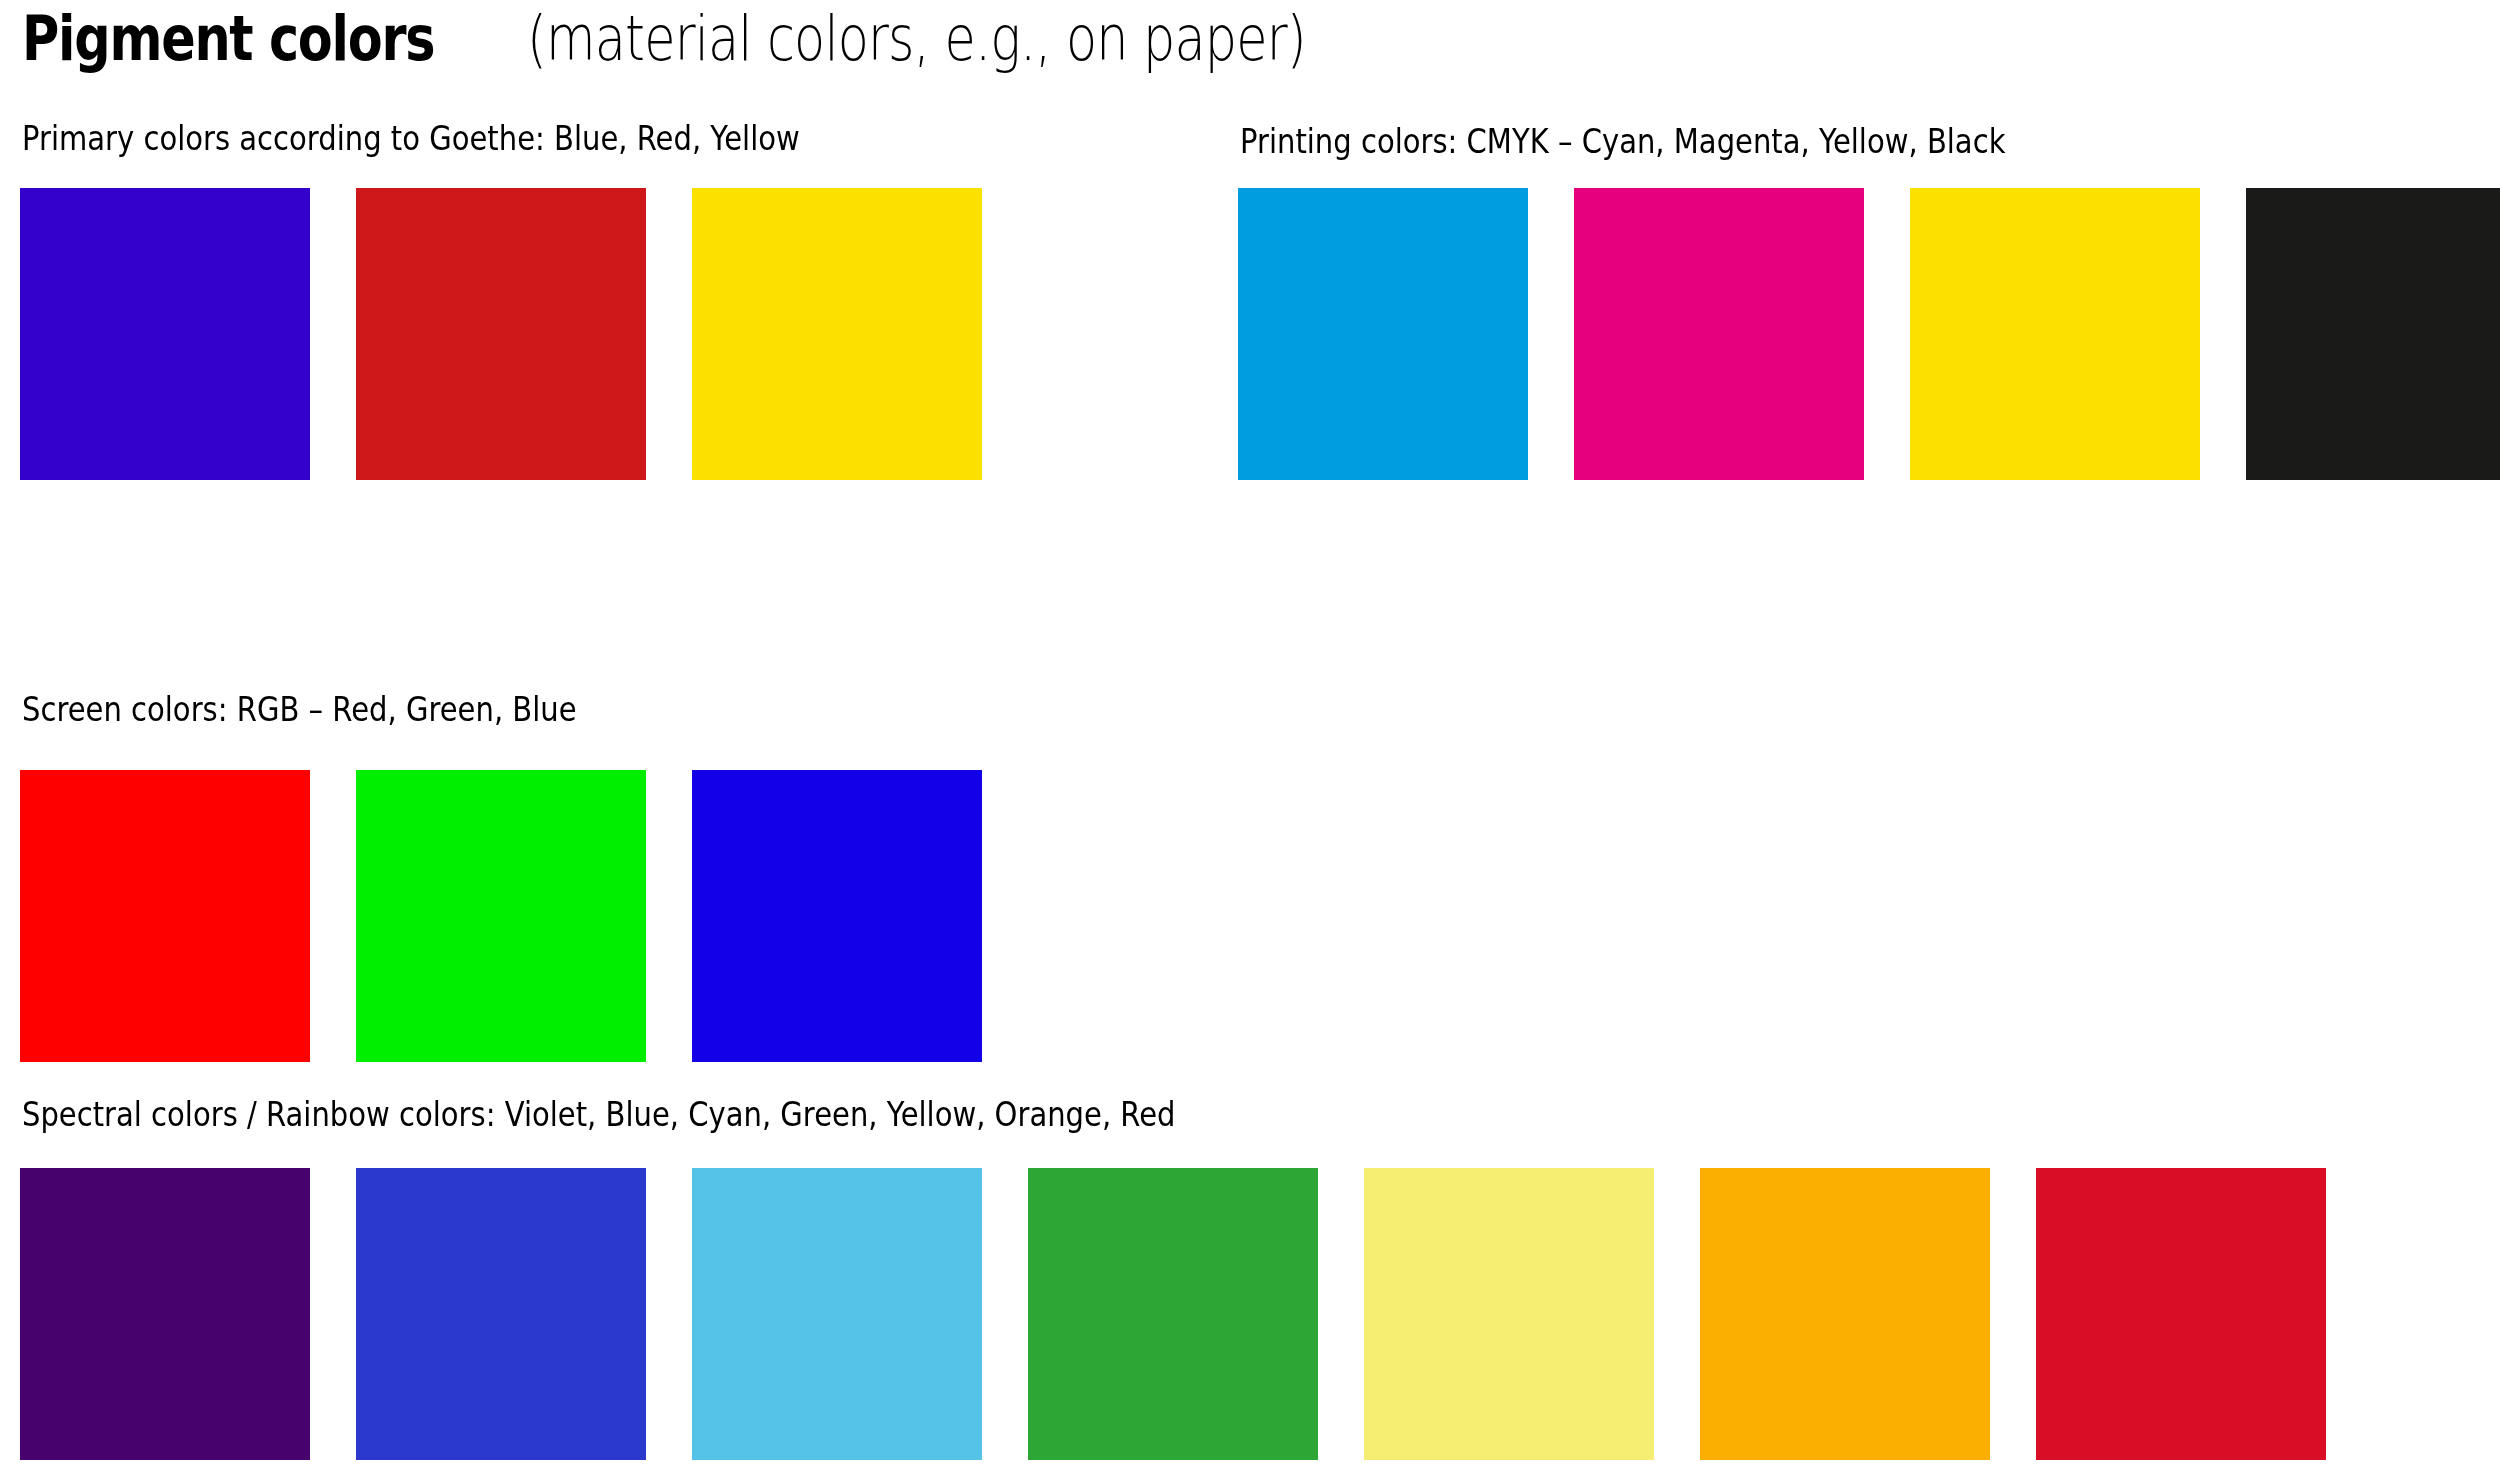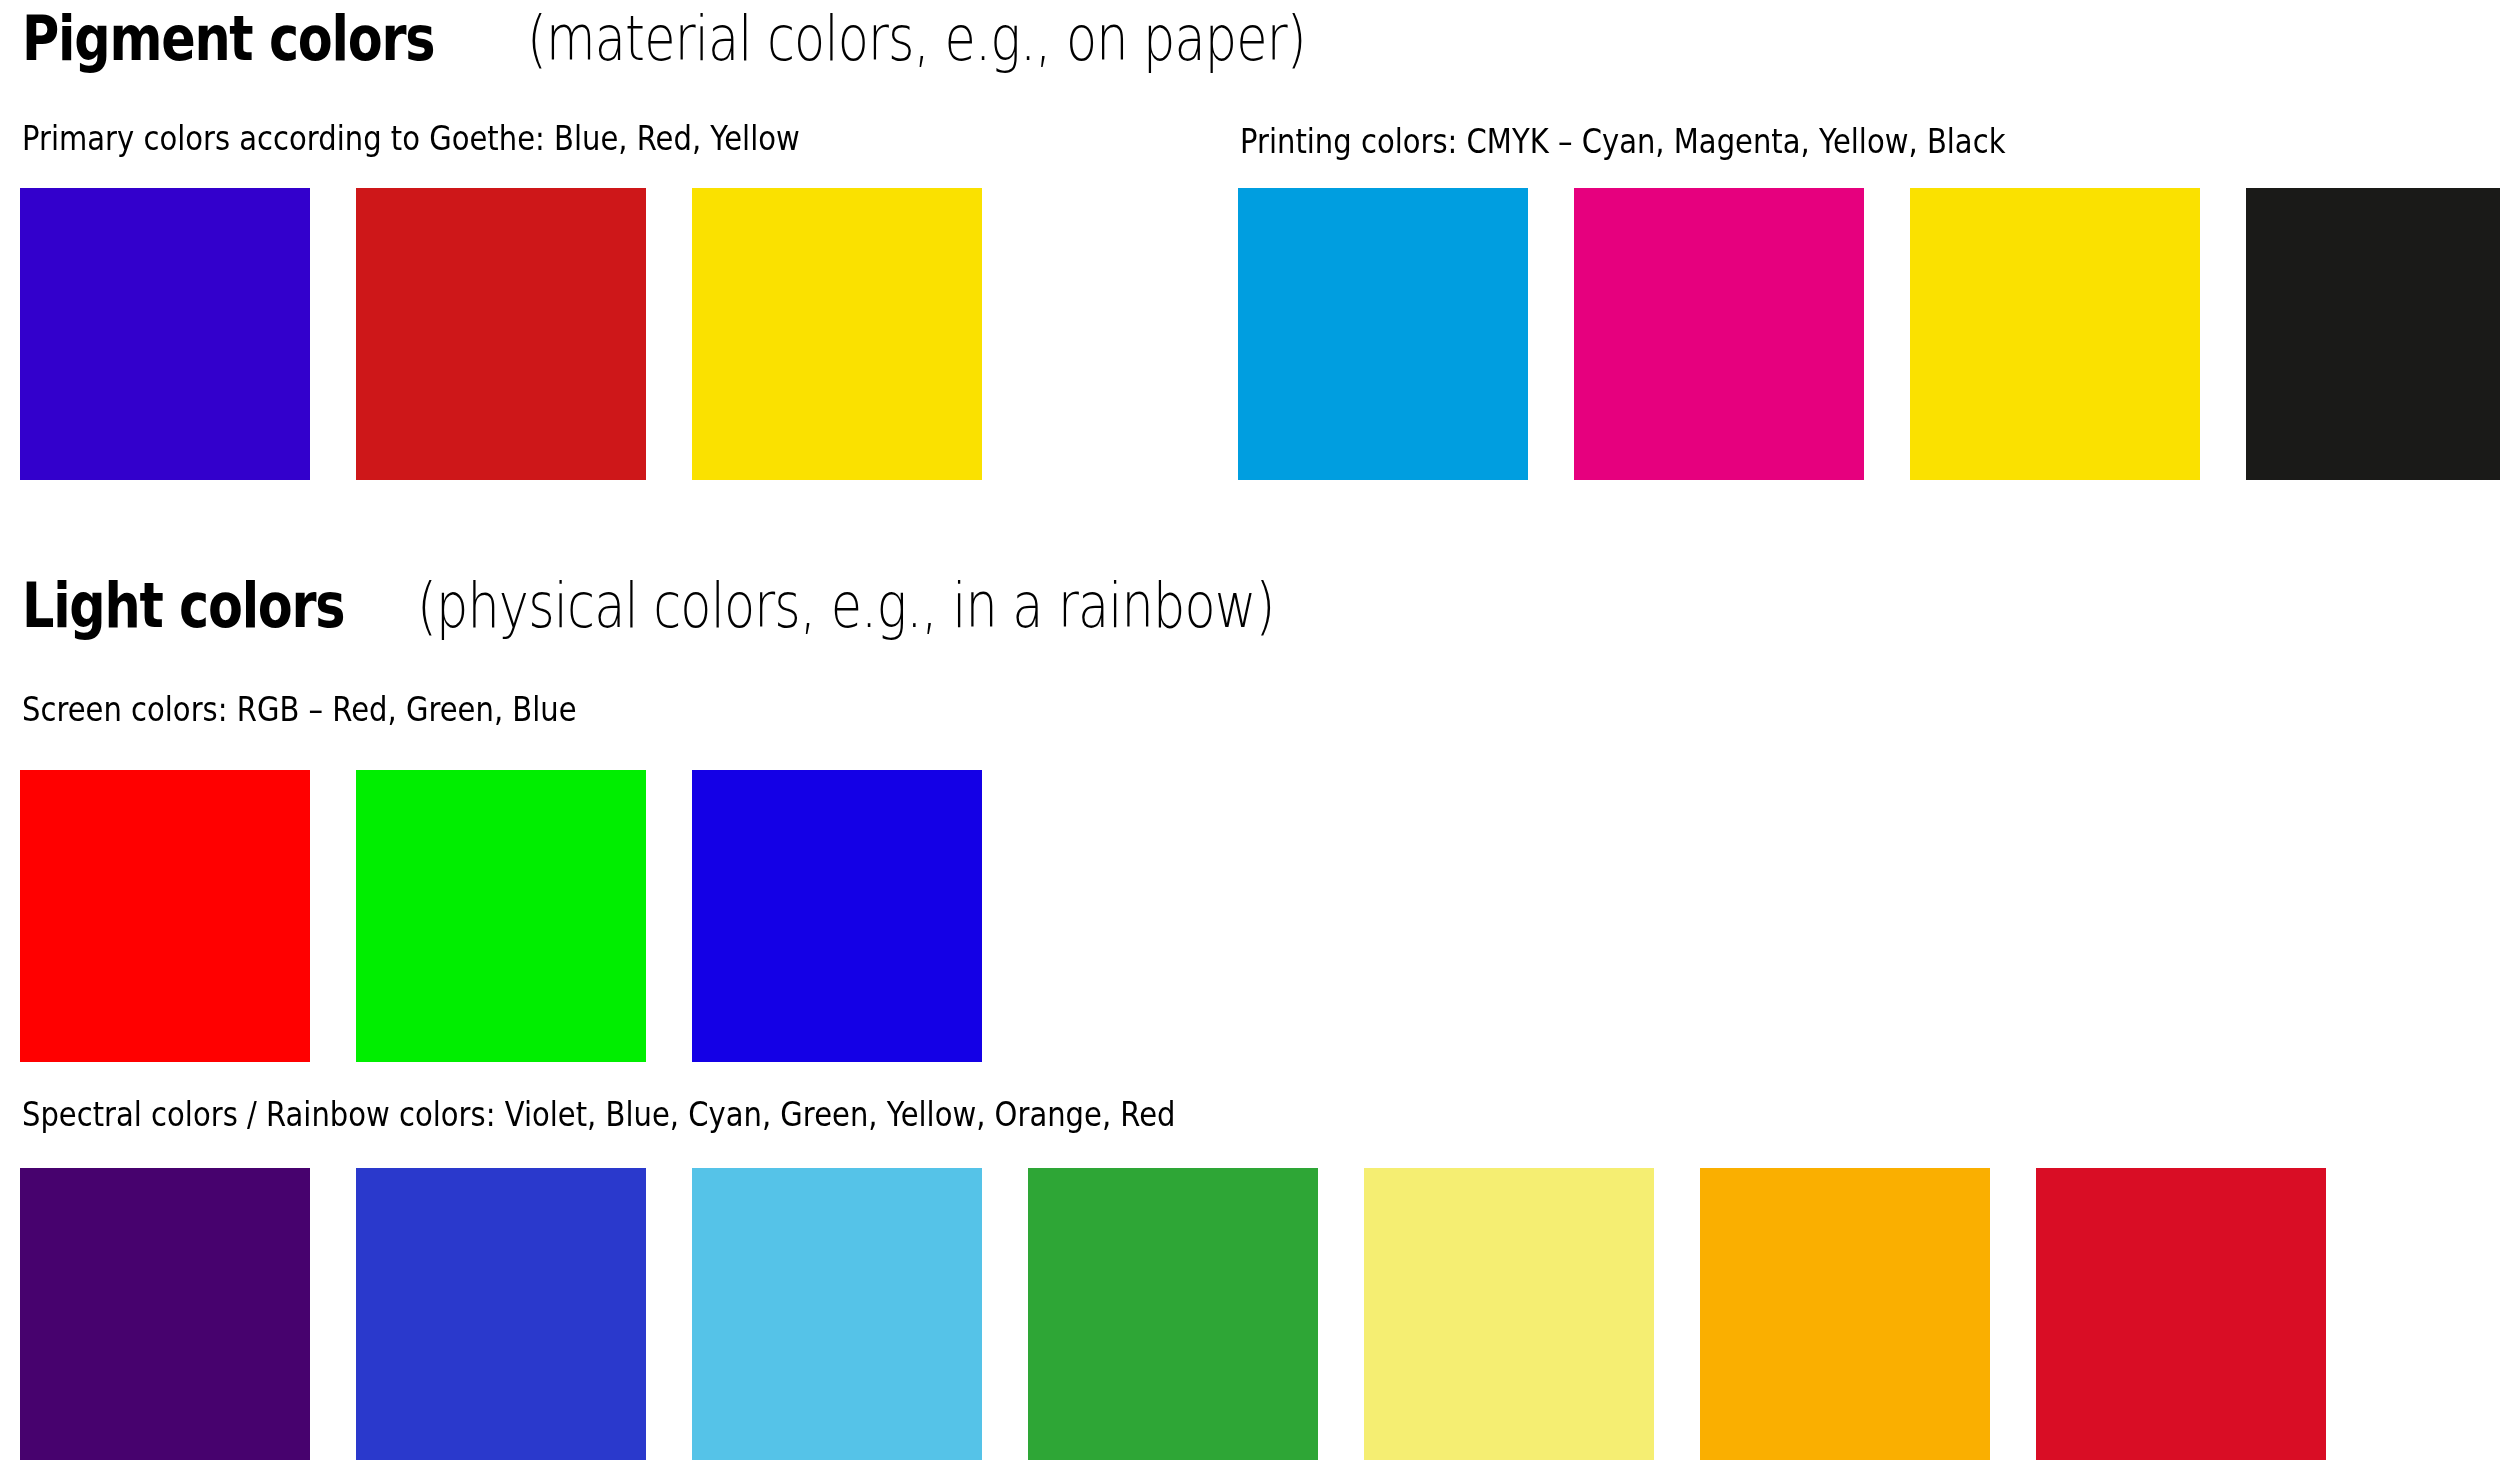--- a/index.html
+++ b/index.html
@@ -108,23 +108,20 @@
       <div class="swatch" title="Yellow #FAE100" style="width: 290px; height: 292px; background: rgb(250, 225, 0); margin-right: 0px;"></div>
     </div>
 
   <div class="swatch-row" id="row-cmyk">
       <div class="swatch" title="Cyan #009EE0" style="width: 290px; height: 292px; background: rgb(0, 158, 224); margin-right: 46px;"></div>
       <div class="swatch" title="Magenta #E6007E" style="width: 290px; height: 292px; background: rgb(230, 0, 126); margin-right: 46px;"></div>
       <div class="swatch" title="Yellow #FAE100" style="width: 290px; height: 292px; background: rgb(250, 225, 0); margin-right: 46px;"></div>
       <div class="swatch" title="Black #1A1A18" style="width: 290px; height: 292px; background: rgb(26, 26, 24); margin-right: 0px;"></div>
     </div>
 
-  <div class="section-heading" id="heading-light">
-    <span class="h-strong">Light colors</span><span class="h-light">(physical colors, e.g., in a rainbow)</span>
-  </div>
 
   <div class="caption" id="caption-rgb">Screen colors: RGB – Red, Green, Blue</div>
 
   <div class="swatch-row" id="row-rgb">
       <div class="swatch" title="Red #FF0000" style="width: 290px; height: 292px; background: rgb(255, 0, 0); margin-right: 46px;"></div>
       <div class="swatch" title="Green #00EE00" style="width: 290px; height: 292px; background: rgb(0, 238, 0); margin-right: 46px;"></div>
       <div class="swatch" title="Blue #1400E6" style="width: 290px; height: 292px; background: rgb(20, 0, 230); margin-right: 0px;"></div>
     </div>
 
   <div class="caption" id="caption-spectral">Spectral colors / Rainbow colors: Violet, Blue, Cyan, Green, Yellow, Orange, Red</div>

